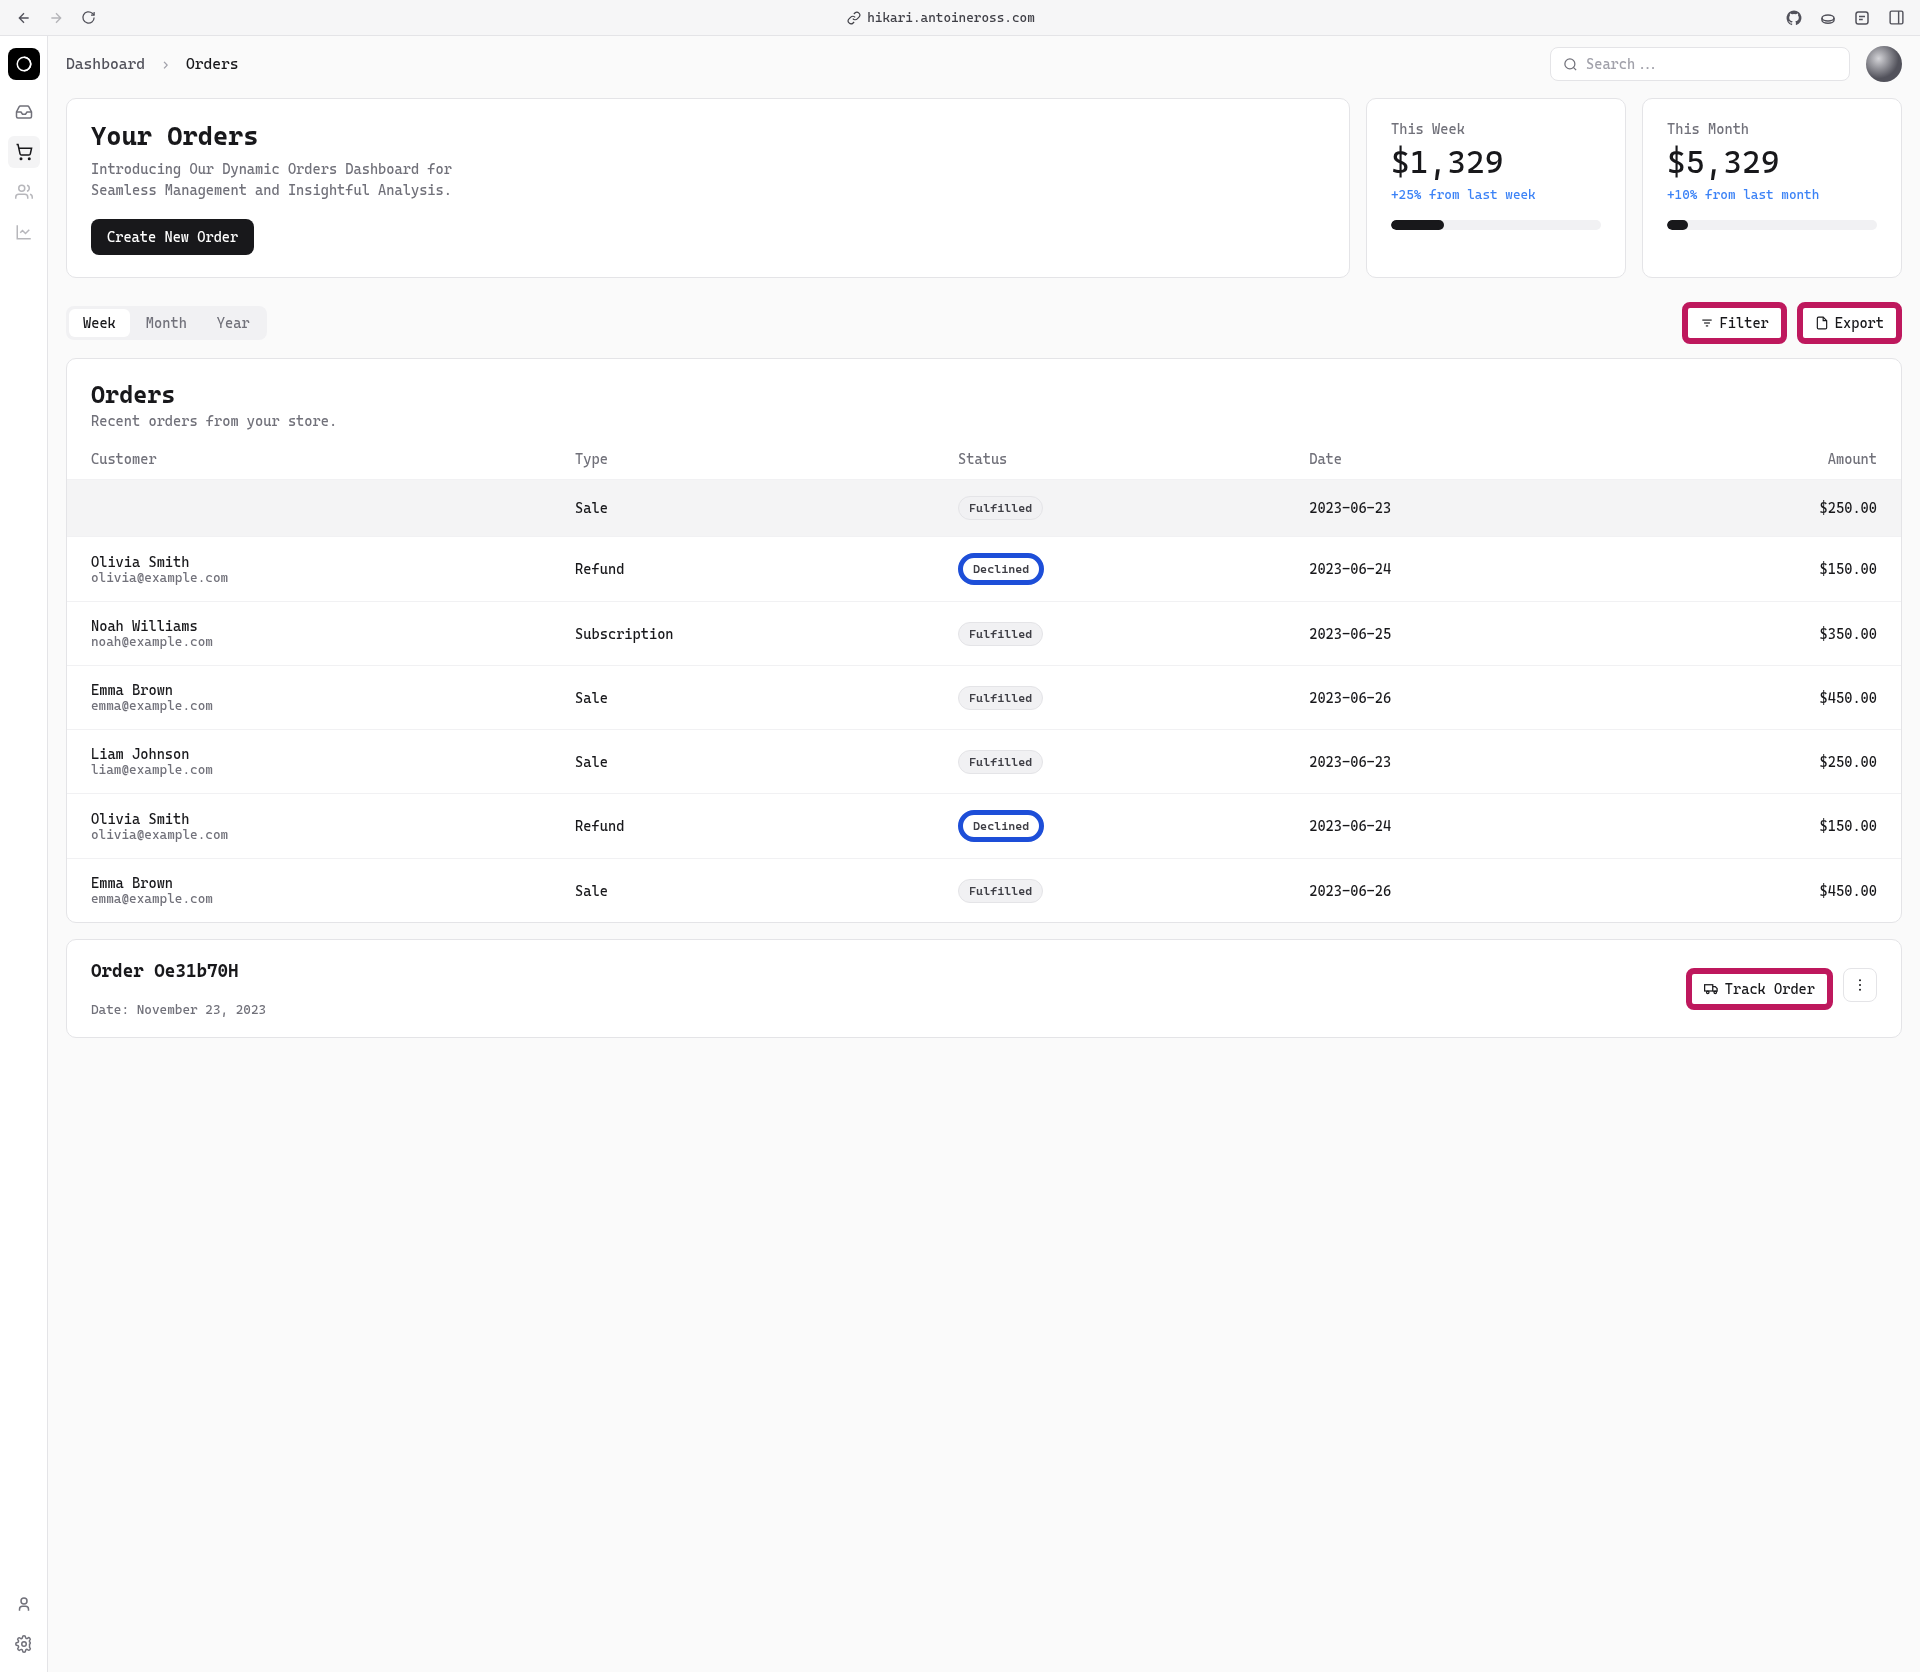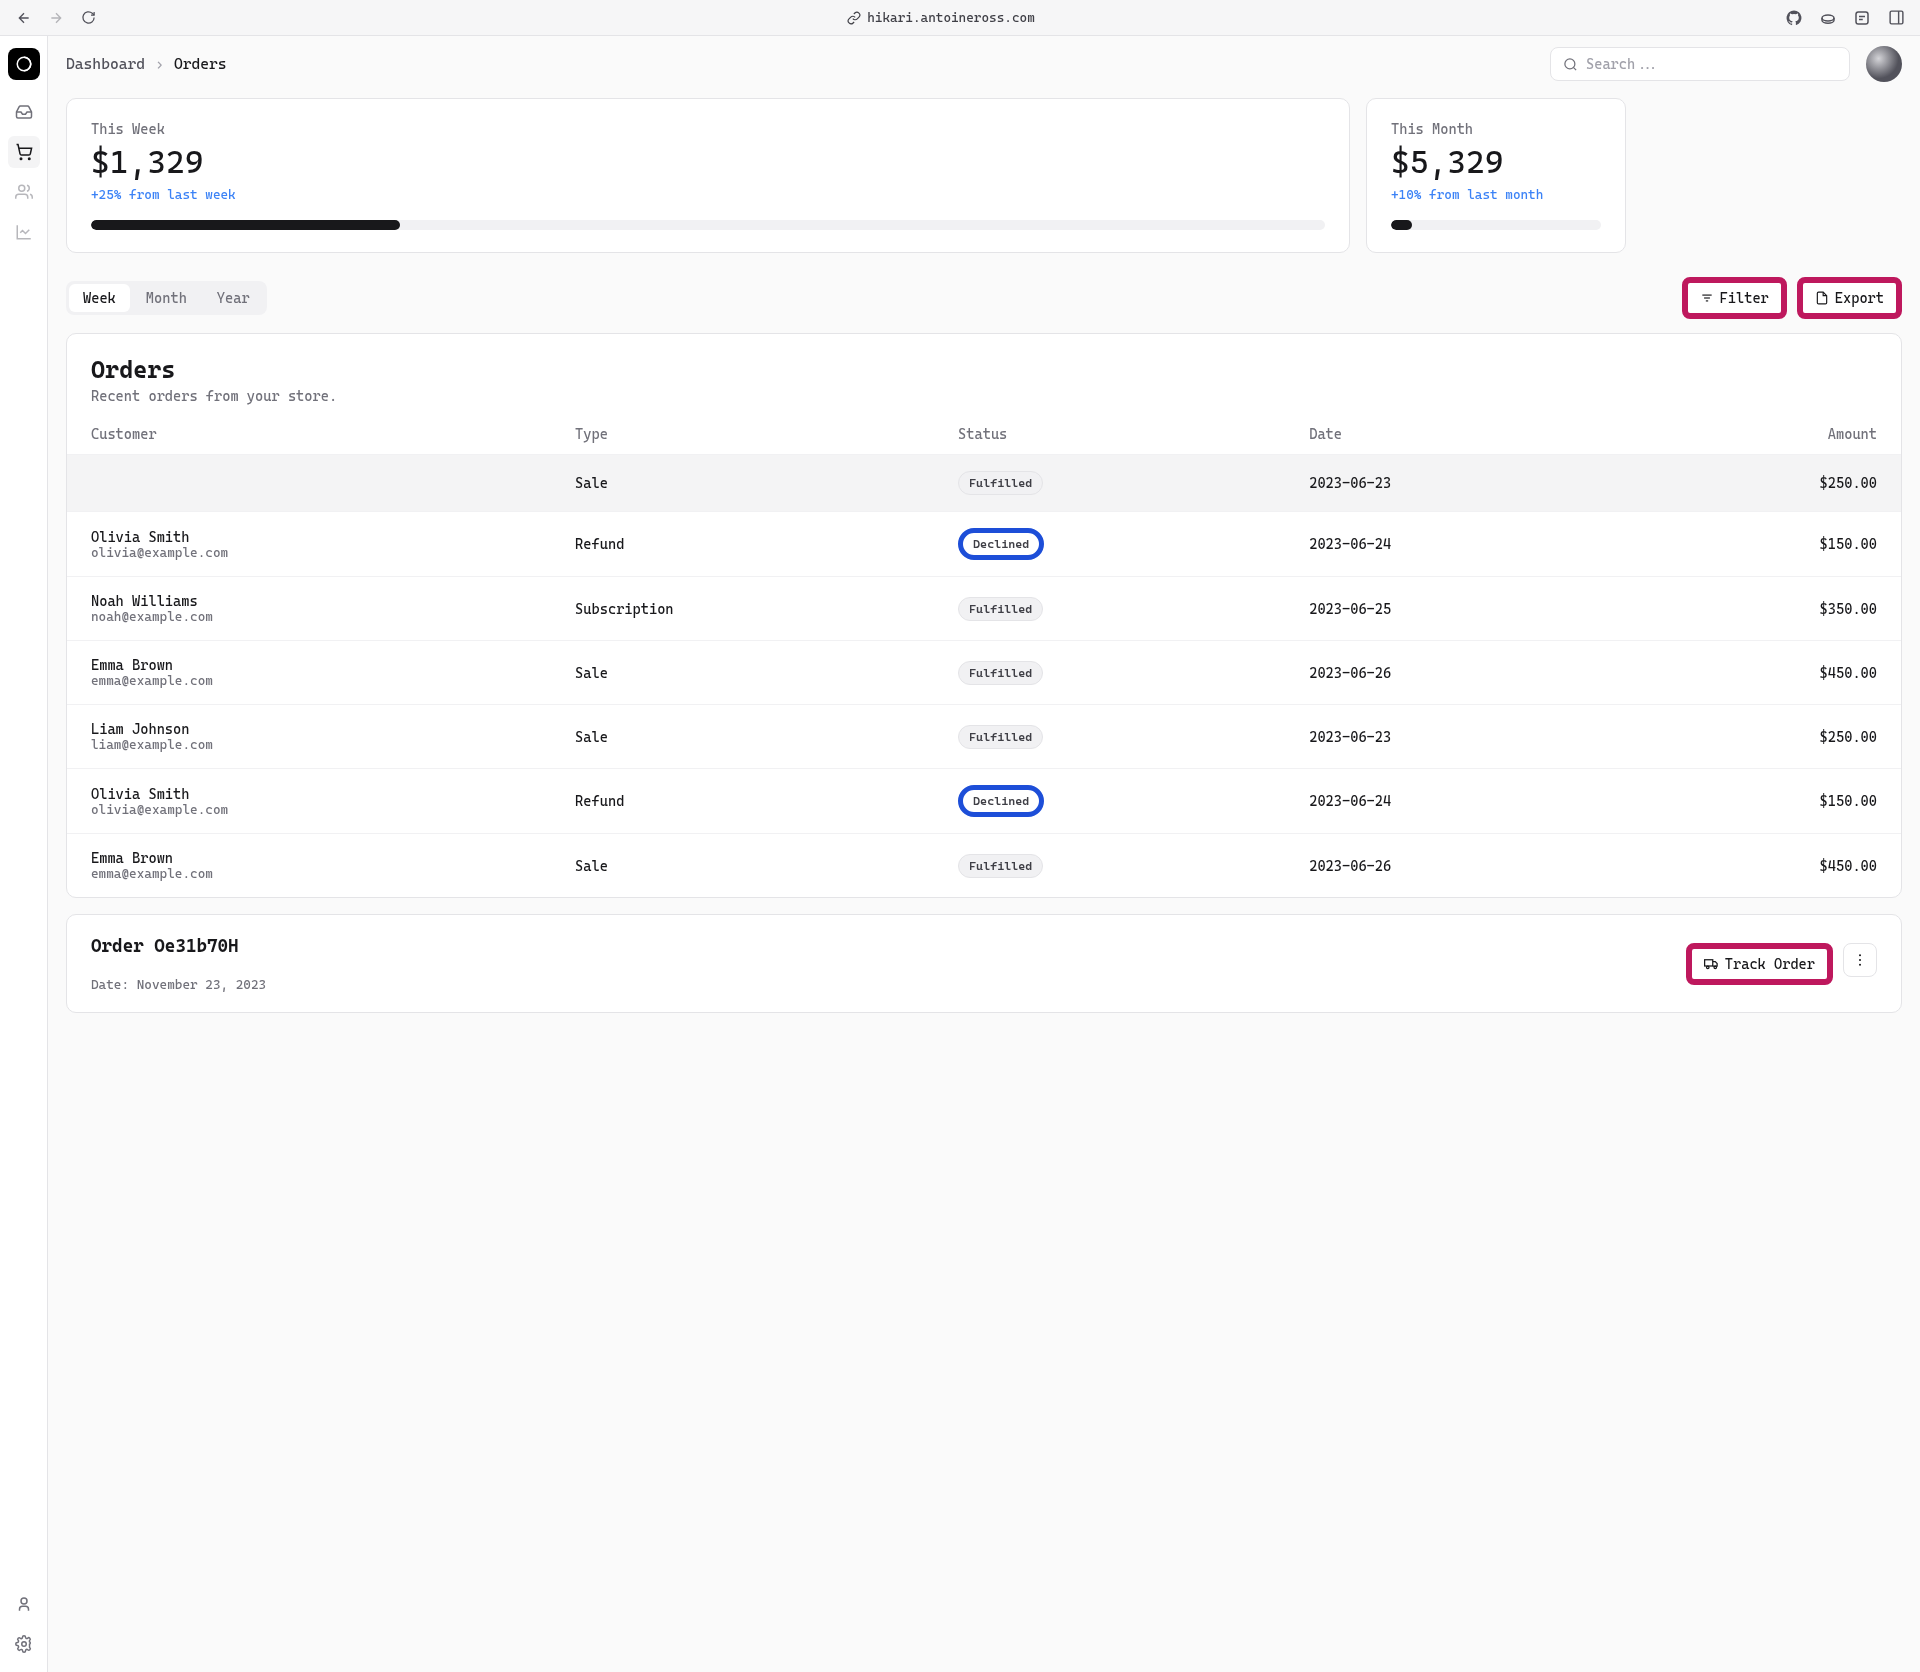--- a/index.html
+++ b/index.html
@@ -48,21 +48,21 @@
 }
 .sidebar-item.active { background:#f4f4f5; color:#18181b; }
 .sidebar-spacer { flex:1; }
 
 .main { flex:1; padding: 10px 18px 24px 18px; background:#fafafa; overflow:auto; }
 
 
 .topbar {
   display:flex; align-items:center; gap:16px; margin-bottom:16px;
 }
-.breadcrumb { display:flex; align-items:center; gap:10px; font-size:15px; color:#52525b; }
+.breadcrumb { display:flex; align-items:center; gap:16px; font-size:15px; color:#52525b; }
 .breadcrumb span.active { color:#18181b; }
 .breadcrumb-sep { color:#a1a1aa; }
 .searchbox {
   margin-left:auto; display:flex; align-items:center; gap:8px;
   background:#fff; border:1px solid #e4e4e7; border-radius:8px;
   padding:8px 12px; width:300px; color:#71717a;
 }
 .searchbox input { border:none; outline:none; font-family:inherit; font-size:14px; width:100%; color:#18181b; }
 .searchbox input::placeholder { color:#a1a1aa; }
 .avatar { width:36px; height:36px; border-radius:50%; background:#52525b; background-image:radial-gradient(circle at 35% 35%, #d4d4d8 0%, #52525b 60%); }
@@ -244,20 +244,25 @@
               <circle cx="11" cy="11" r="8"></circle>
               <path d="m21 21-4.35-4.35"></path>
             </svg>
         </span>
         <input placeholder="Search..." style="">
       </div>
       <div class="avatar"></div>
     </div>
 
     <div class="cards-row">
+      <div class="card">
+        <h2>Your Orders</h2>
+        <p class="card-desc">Introducing Our Dynamic Orders Dashboard for Seamless Management and Insightful Analysis.</p>
+        <button class="btn-primary">Create New Order</button>
+      </div>
       <div class="card">
         <div class="stat-label">This Week</div>
         <div class="stat-value">$1,329</div>
         <div class="stat-delta">+25% from last week</div>
         <div class="progress">
             <div class="progress-fill" id="prog-week" style="width: 25%;"></div>
           </div>
       </div>
       <div class="card">
         <div class="stat-label">This Month</div>

